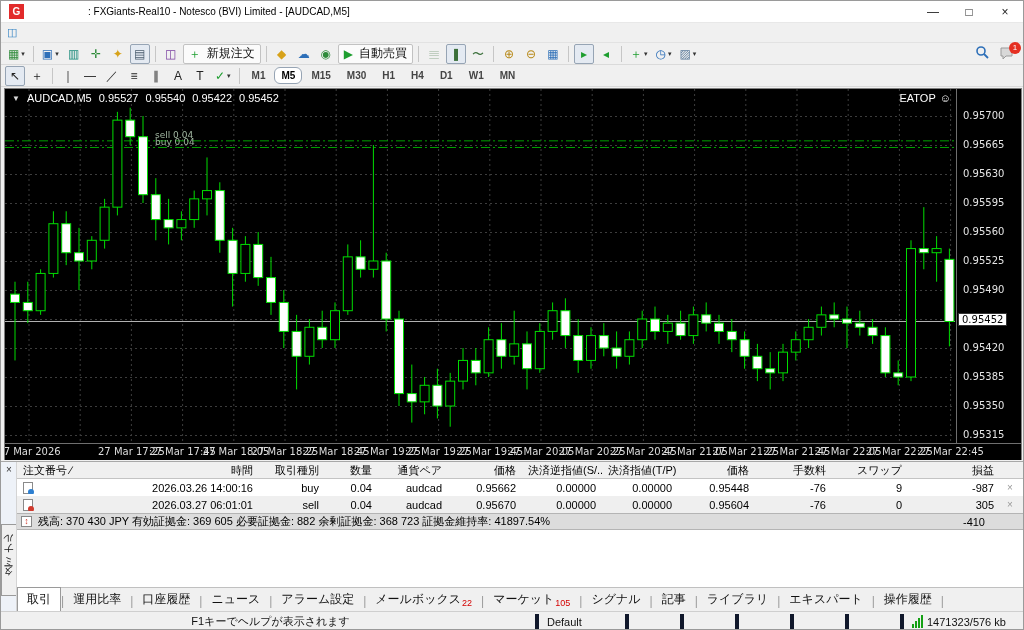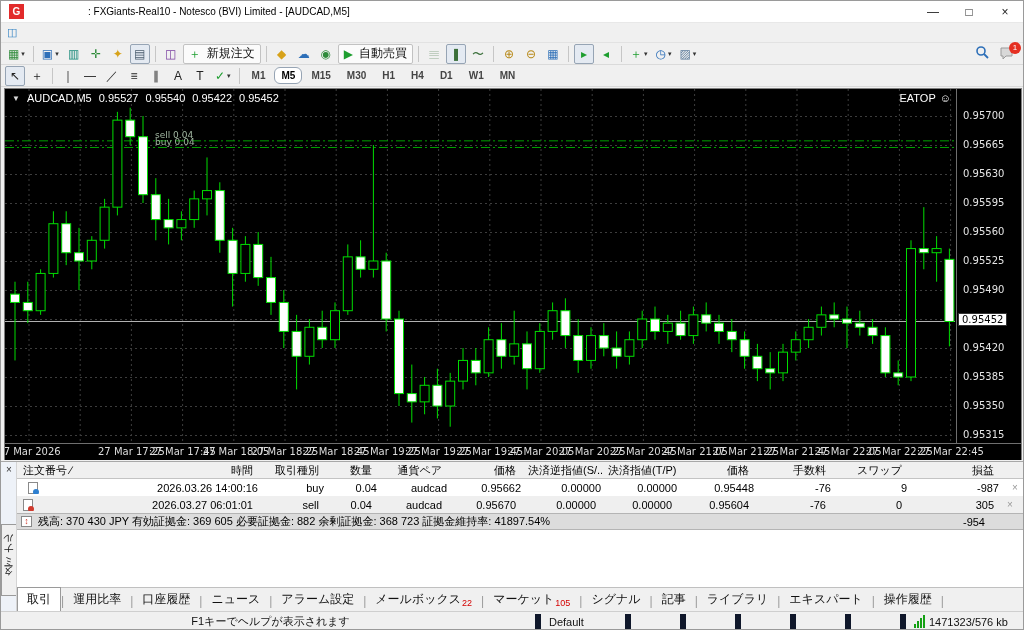--- a/index.html
+++ b/index.html
@@ -52,21 +52,21 @@
   .order-line-label { position:absolute; font-size:9px; color:#9fb49f; font-family:"DejaVu Sans", sans-serif; }
   
   .terminal { position:absolute; top:460px; left:0; width:1024px; height:150px; background:#fff; border-top:1px solid #a8a8a8; }
   .term-gutter { position:absolute; left:0; top:0; width:16px; height:150px; background:#eef2f8; border-right:1px solid #d4d4d4; }
   .term-close { width:16px; height:14px; display:flex; align-items:center; justify-content:center; font-size:10px; color:#333; }
   .vtab { position:absolute; left:0px; top:62px; width:15px; height:72px; background:#f0f0f0; border:1px solid #9a9a9a; border-left:none;
     writing-mode:vertical-rl; transform:rotate(180deg); font-size:10px; color:#111; display:flex; align-items:center; justify-content:center; }
   .ttable { position:absolute; left:16px; top:0; width:1008px; }
   .trow { display:flex; height:17px; align-items:center; font-size:11px; color:#000; }
   .trow.thead { background:#f0f0f0; border-bottom:1px solid #c4c4c4; }
-  .trow.r1 { background:#ffffff;justify-content:flex-end; }
+  .trow.r1 { background:#ffffff; }
   .trow.r2 { background:#efefef; }
   .tc { padding:0 6px; text-align:right; white-space:nowrap; overflow:hidden; flex-shrink:0; }
   .tc.left { text-align:left; }
   .order-icon { display:inline-block; width:10px; height:12px; background:#fff; border:1px solid #8a8a8a; position:relative; vertical-align:middle; }
   .order-icon .dot { position:absolute; right:-2px; bottom:-2px; width:6px; height:6px; border-radius:50%; }
   .dot.buy { background:#2d7fd0; }
   .dot.sell { background:#d03a2d; }
   .row-close { color:#9a9a9a; font-size:10px; text-align:center; }
   .balance-row { display:flex; height:17px; align-items:center; font-size:11px; background:#dcdcdc;
     border-top:1px solid #b4b4b4; border-bottom:1px solid #b4b4b4; }
@@ -76,21 +76,21 @@
   .bal-profit { margin-left:auto; padding-right:40px; }
   .tabbar { position:absolute; left:16px; top:125px; width:1008px; height:25px; background:#f0f0f0; border-top:1px solid #c0c0c0;
     display:flex; align-items:flex-end; font-size:12px; }
   .tab { padding:3px 9px 4px 9px; color:#111; white-space:nowrap; }
   .tab.active { background:#fff; border:1px solid #9a9a9a; border-bottom:none; font-weight:normal; }
   .tab-sep { color:#9a9a9a; padding:3px 0 4px 0; }
   .tab-badge { color:#d40000; font-size:9px; vertical-align:sub; margin-left:1px; }
   
   .statusbar { position:absolute; top:610px; left:0; width:1024px; height:20px; background:#f0f0f0; border-top:1px solid #cfcfcf;
     display:flex; align-items:center; font-size:11px; color:#111; }
-  .status-cell { border-left:6px solid #0f172a; height:16px; display:flex; align-items:center; padding:0 8px; flex-shrink:0; }
+  .status-cell { border-left:4px solid #0f172a; height:16px; display:flex; align-items:center; padding:0 8px; flex-shrink:0; }
   .status-help { flex:1; padding-left:5px;text-align:center; }
   .signal-bars { display:flex; align-items:flex-end; gap:1px; margin-right:4px; }
   .signal-bars span { width:2px; background:#14a014; display:block; }
 </style>
 </head>
 <body>
 
 <div class="titlebar">
   <div class="app-logo">G</div>
   <div class="title-text">: FXGiants-Real10 - Notesco (BVI) Limited - [AUDCAD,M5]</div>
@@ -691,21 +691,21 @@
         <div class="tc" style="width: 76px;">0.00000</div>
         <div class="tc" style="width: 77px;">0.95604</div>
         <div class="tc" style="width: 77px;">-76</div>
         <div class="tc" style="width: 76px;">0</div>
         <div class="tc" style="width: 92px;">305</div>
         <div class="tc row-close" style="width: 20px;">×</div>
       </div>
       <div class="balance-row">
         <span class="bal-icon">↕</span>
         <span class="bal-text">残高: 370 430 JPY  有効証拠金: 369 605  必要証拠金: 882  余剰証拠金: 368 723  証拠金維持率: 41897.54%</span>
-        <span class="bal-profit">-954</span>
+        <span class="bal-profit">-410</span>
       </div>
     </div>
   <div class="tabbar" id="terminal-tabs">
       <span class="tab active">取引</span>
       <span class="tab-sep">|</span>
       <span class="tab">運用比率</span>
       <span class="tab-sep">|</span>
       <span class="tab">口座履歴</span>
       <span class="tab-sep">|</span>
       <span class="tab">ニュース</span>

